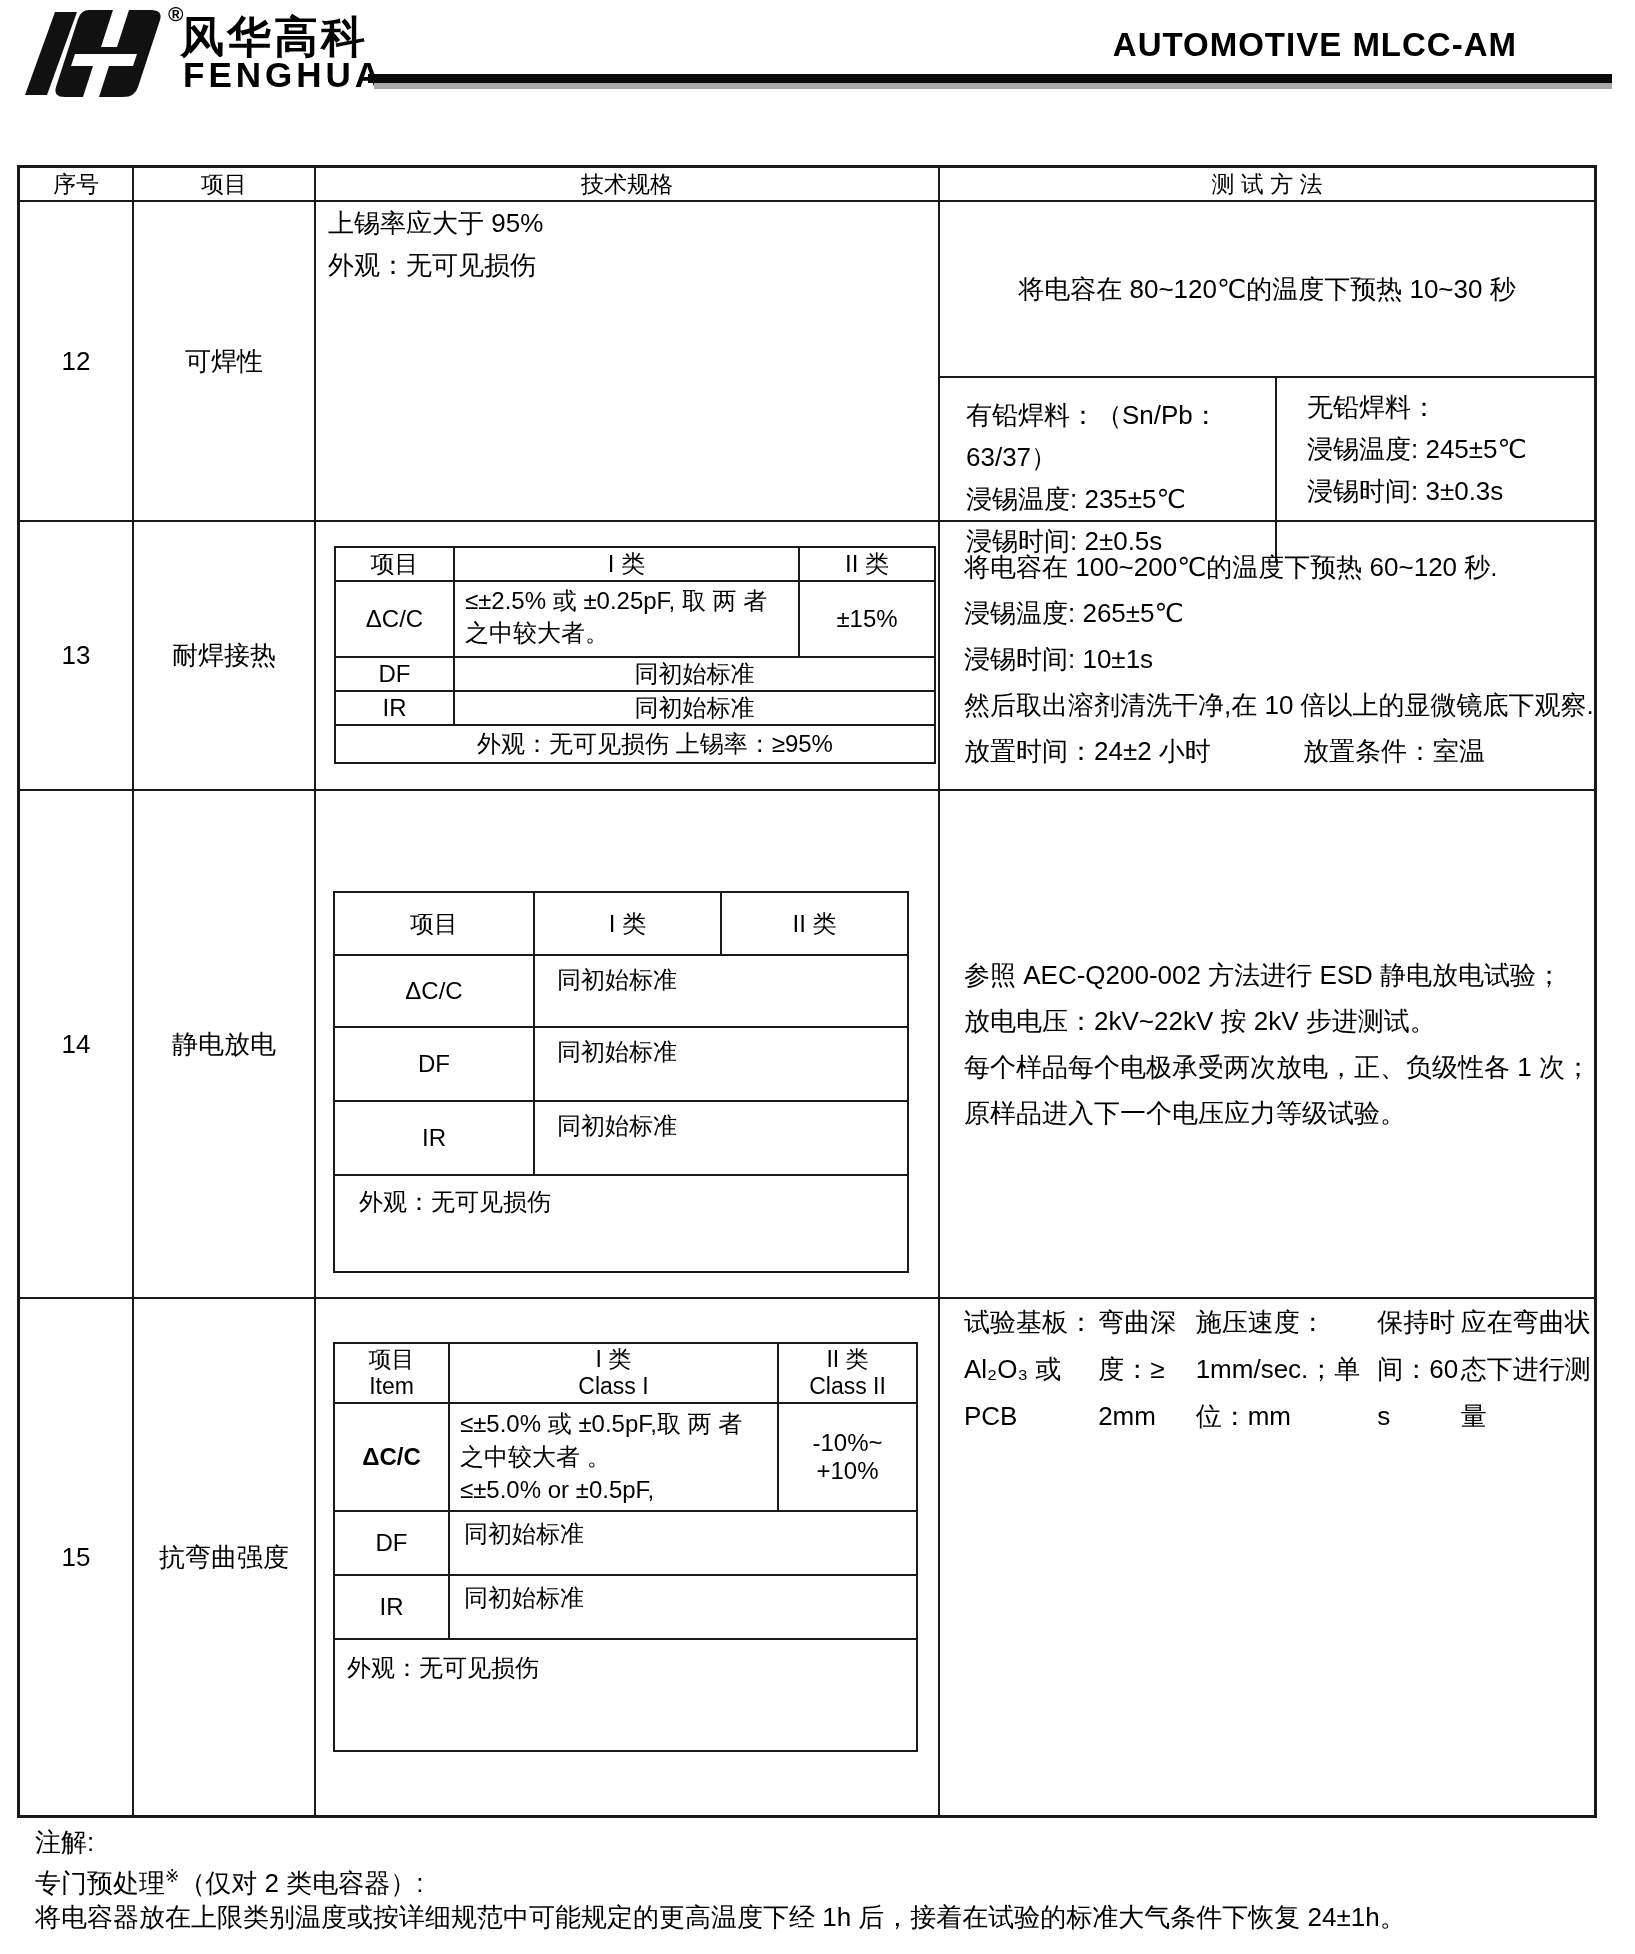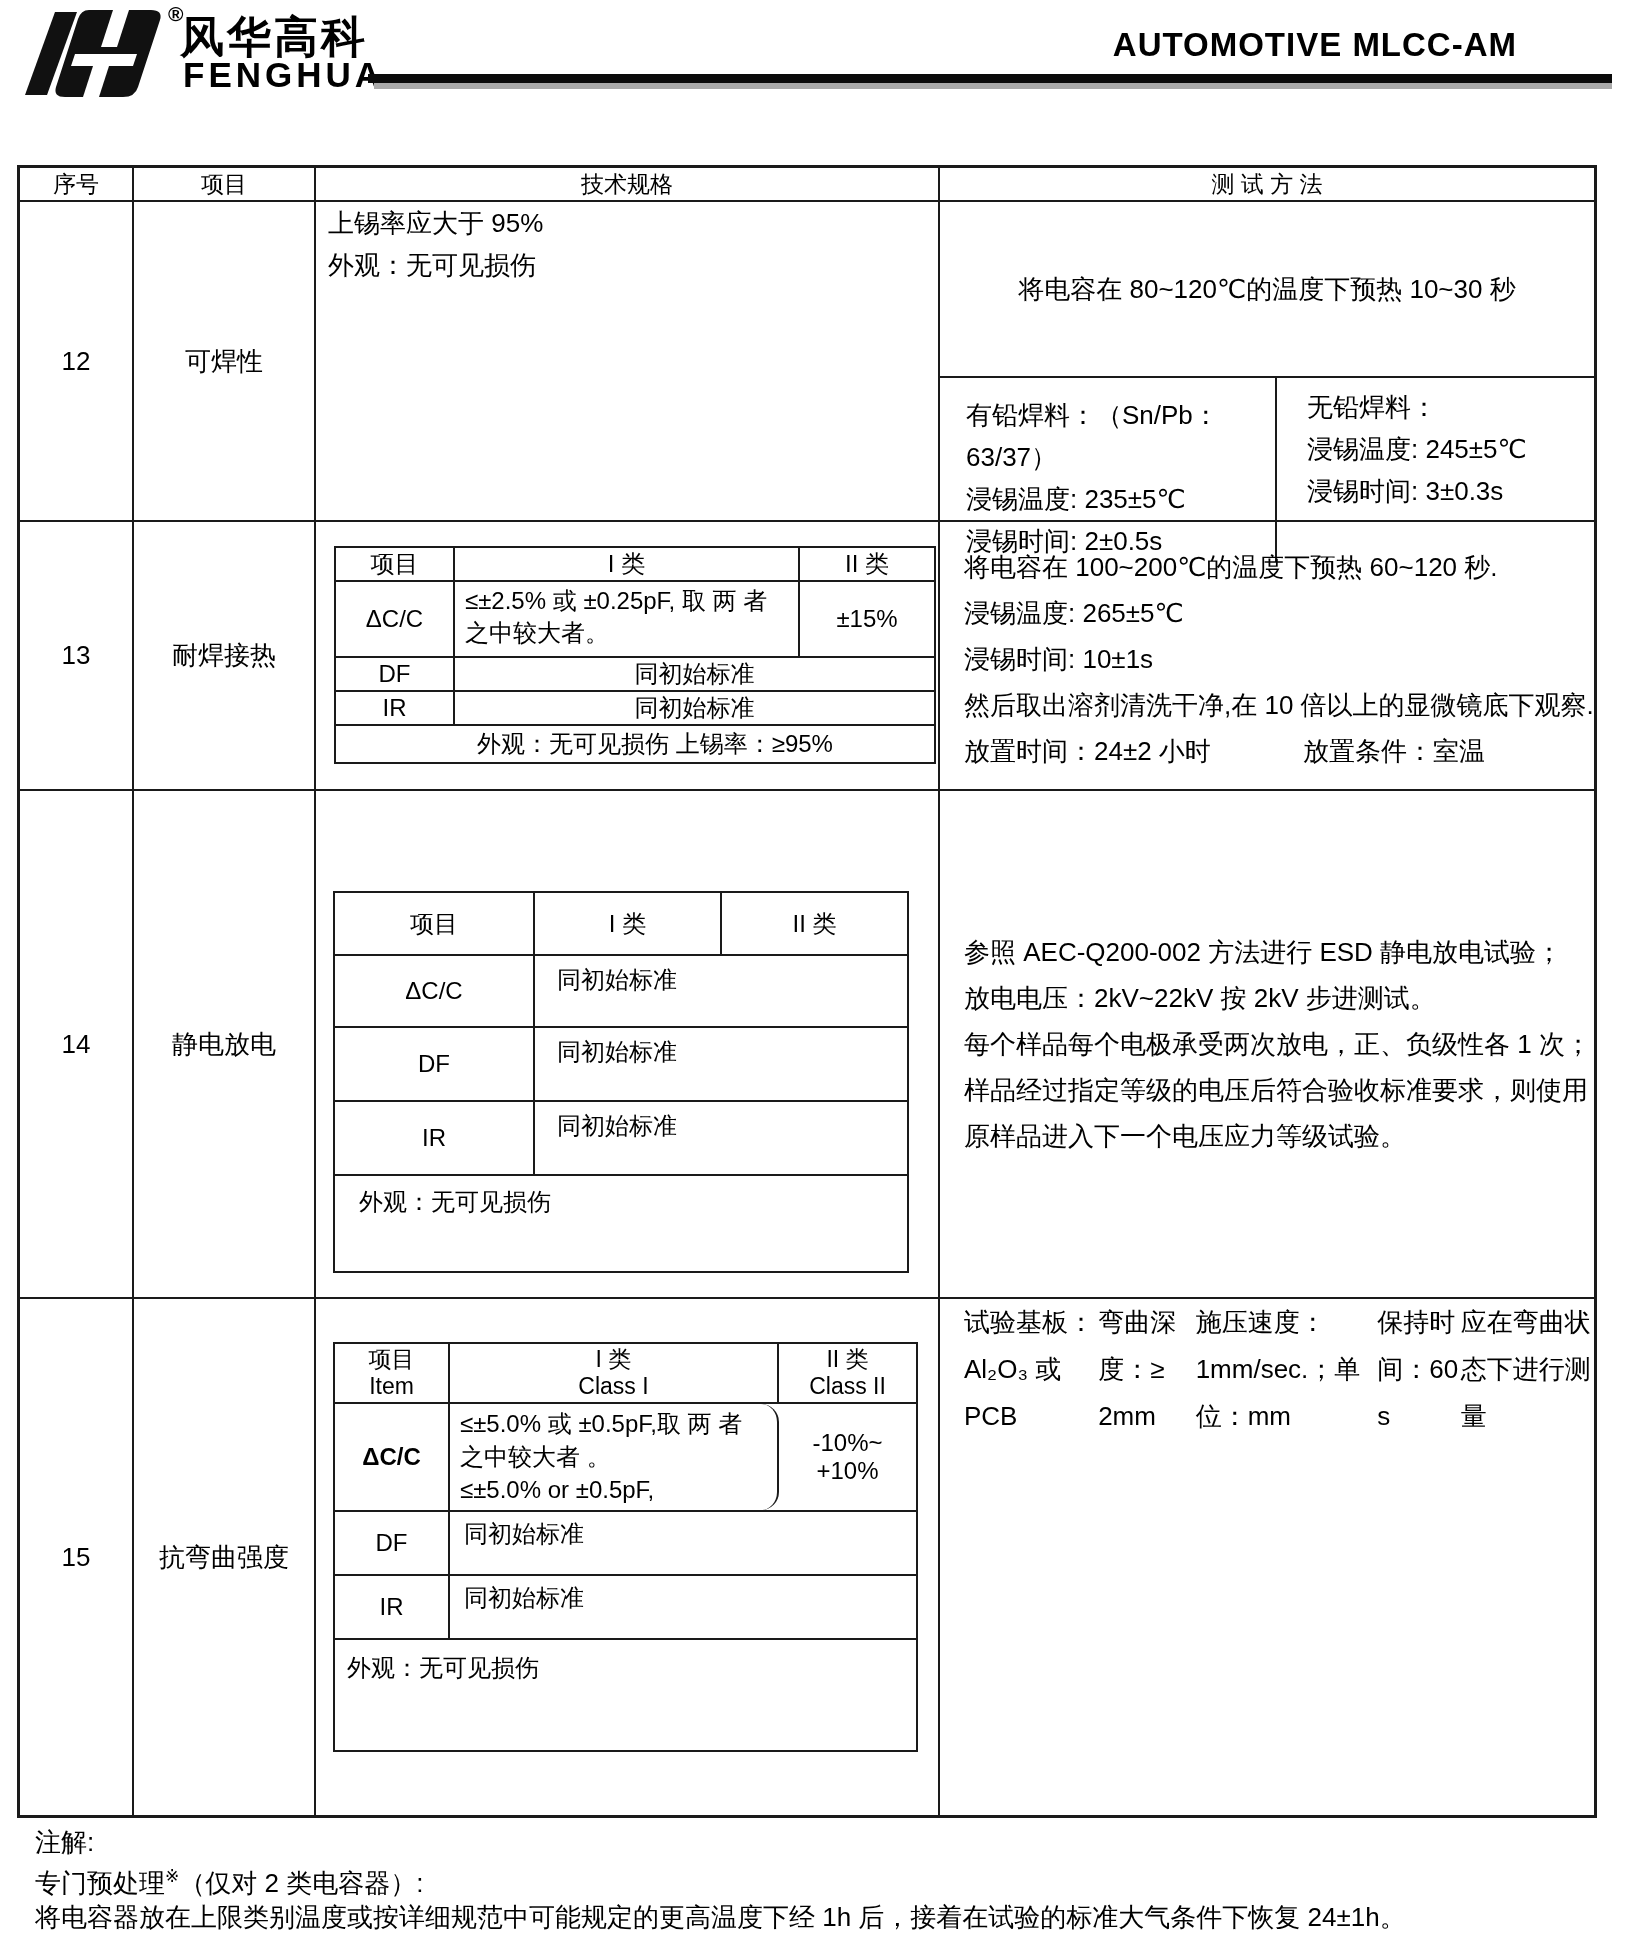--- a/index.html
+++ b/index.html
@@ -93,21 +93,21 @@
   
   .t15 { margin:43px 0 0 17px; width:585px; height:410px; }
   .t15 .col-l { flex:0 0 115px; }
   .t15 .col-1 { flex:0 0 329px; }
   .t15 .col-2 { flex:1; }
   .t15 .ih   { flex:0 0 60px; line-height:27px; font-size:23px; }
   .t15 .idcc { flex:0 0 108px; }
   .t15 .idf  { flex:0 0 64px; }
   .t15 .iir  { flex:0 0 64px; }
   .t15 .ift  { flex:1; padding:12px 0 0 12px; }
-  .t15 .dcc-text { padding:3px 0 0 10px; line-height:33px;border-radius:18px; }
+  .t15 .dcc-text { padding:3px 0 0 10px; line-height:33px; }
   .t15 .lbl-bold { font-weight:bold; }
   .t15 .val { padding:6px 0 0 14px; }
 
   .m15 { display:flex; flex-direction:row; justify-content:center; padding-left:24px; line-height:47px; }
 
   
   .notes { position:absolute; left:35px; top:1826px; width:1560px; font-size:26px; line-height:33px; }
   .notes .n-line { margin-bottom:1px; }
   sup.refmark { font-size:17px; vertical-align:super; }
 </style>
@@ -234,21 +234,20 @@
           </div>
           <div class="irow ift">
             <div class="icell topleft" style="flex:1">外观：无可见损伤</div>
           </div>
         </div>
       </div>
       <div class="c-method m14">
         <div>参照 AEC-Q200-002 方法进行 ESD 静电放电试验；</div>
         <div>放电电压：2kV~22kV 按 2kV 步进测试。</div>
         <div>每个样品每个电极承受两次放电，正、负级性各 1 次；</div>
-        <div>样品经过指定等级的电压后符合验收标准要求，则使用</div>
         <div>原样品进入下一个电压应力等级试验。</div>
       </div>
     </div>
 
     <div class="trow r15">
       <div class="c-no">15</div>
       <div class="c-item">抗弯曲强度</div>
       <div class="c-spec">
         <div class="itbl t15">
           <div class="irow ih">

